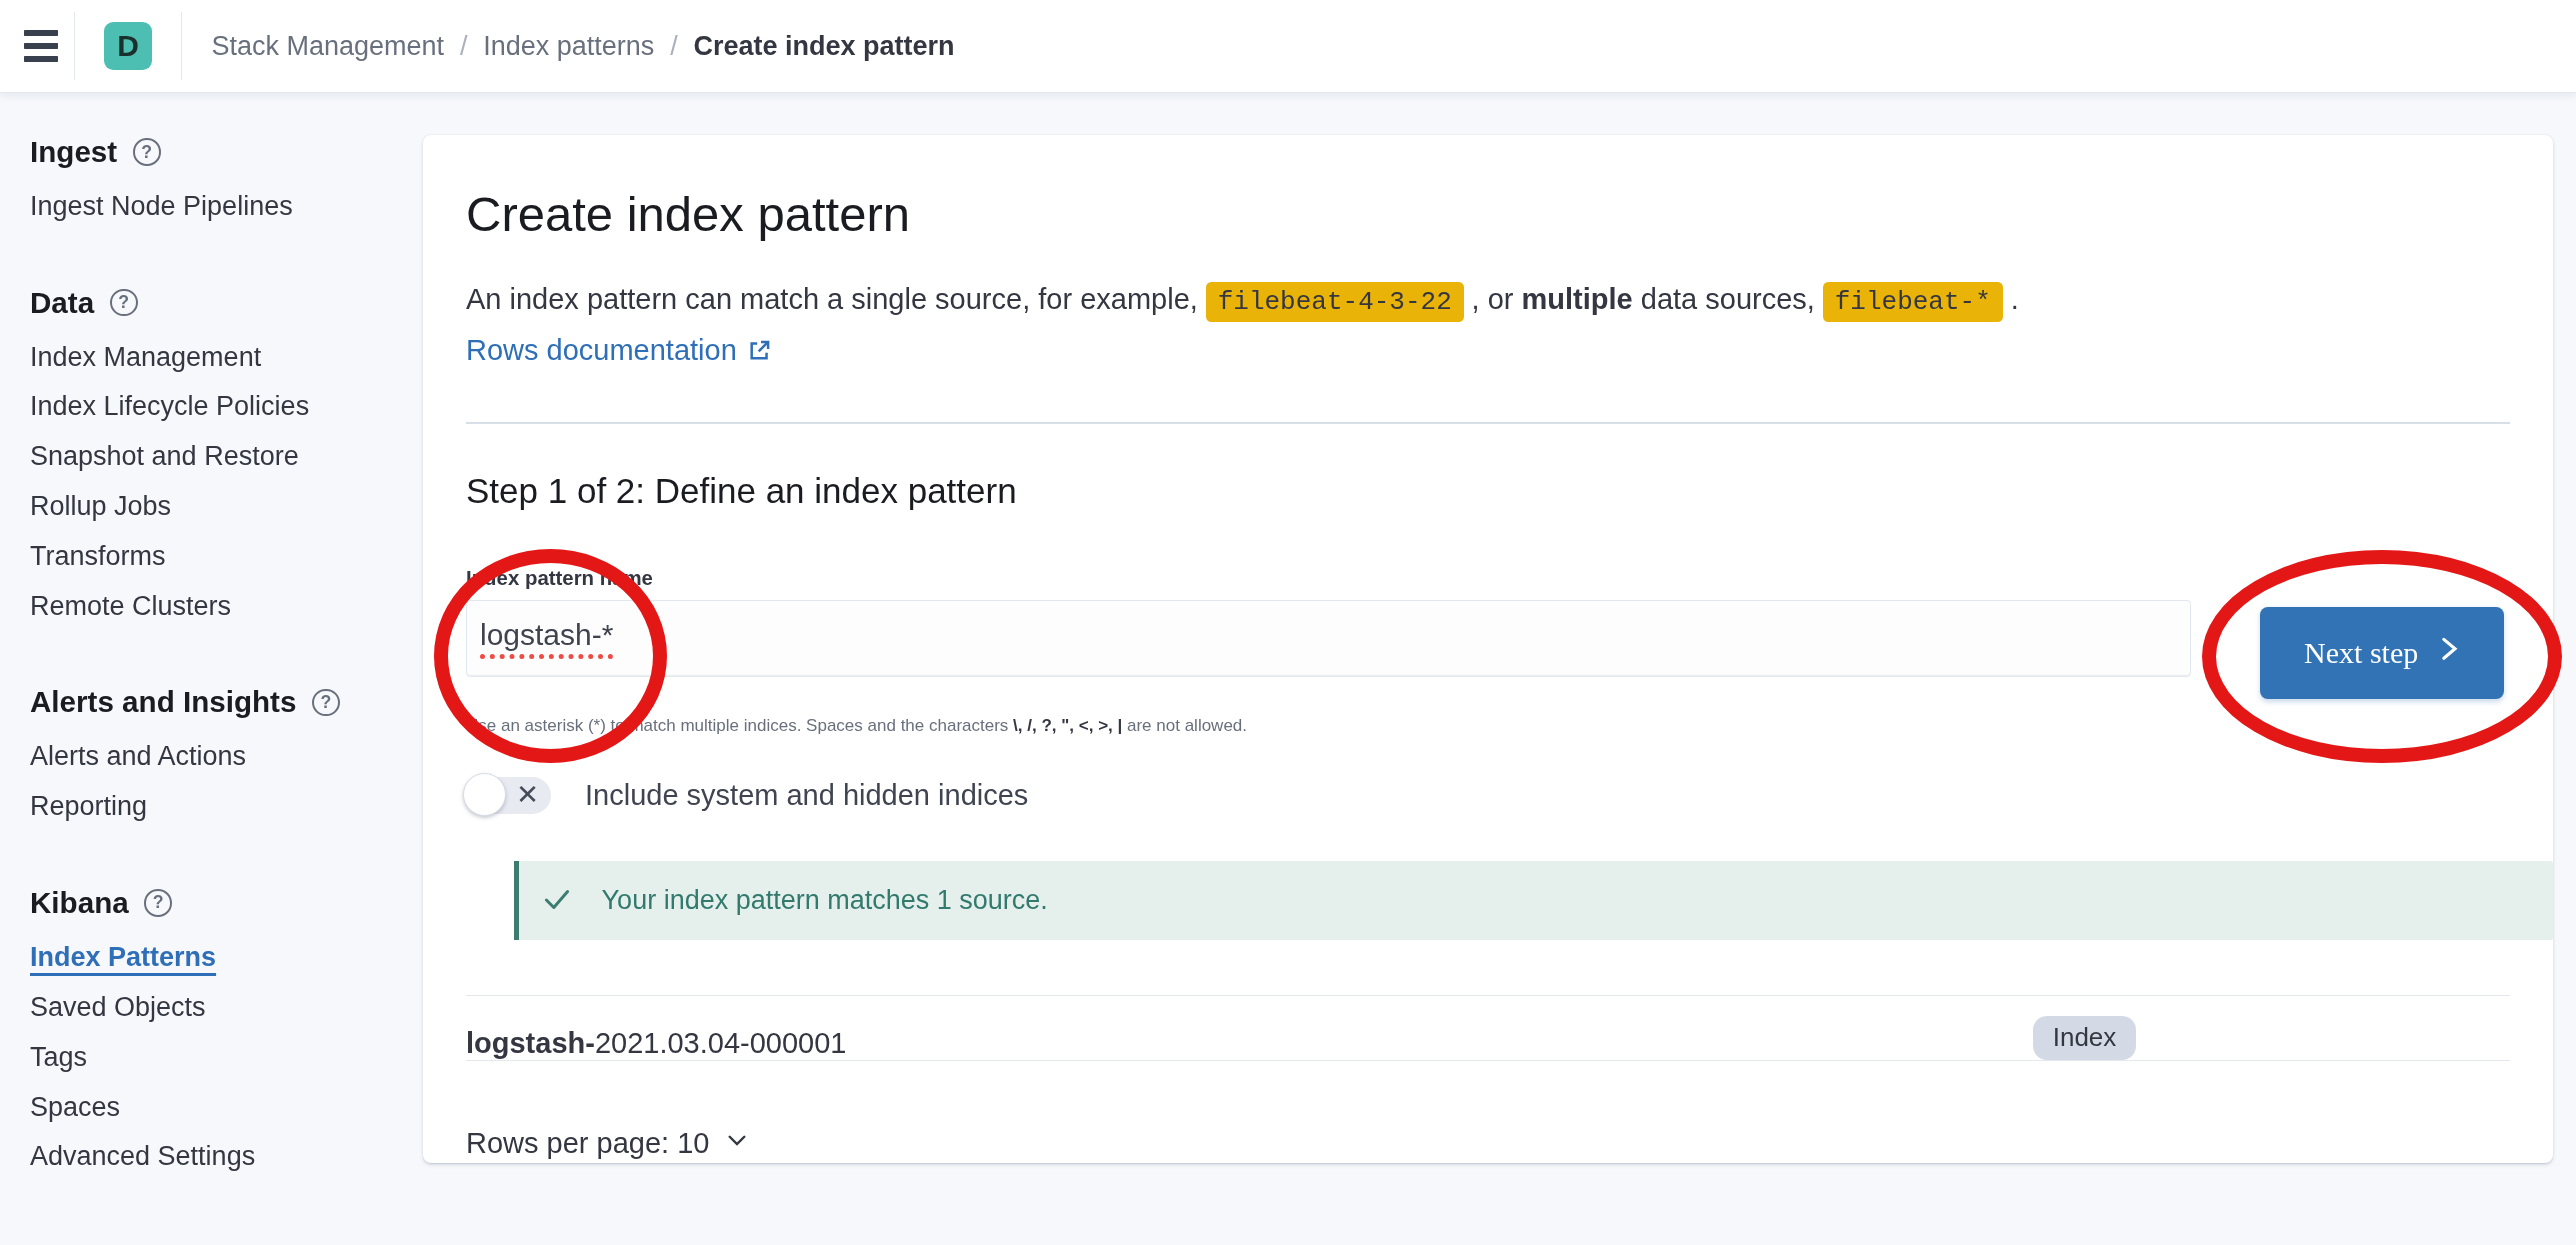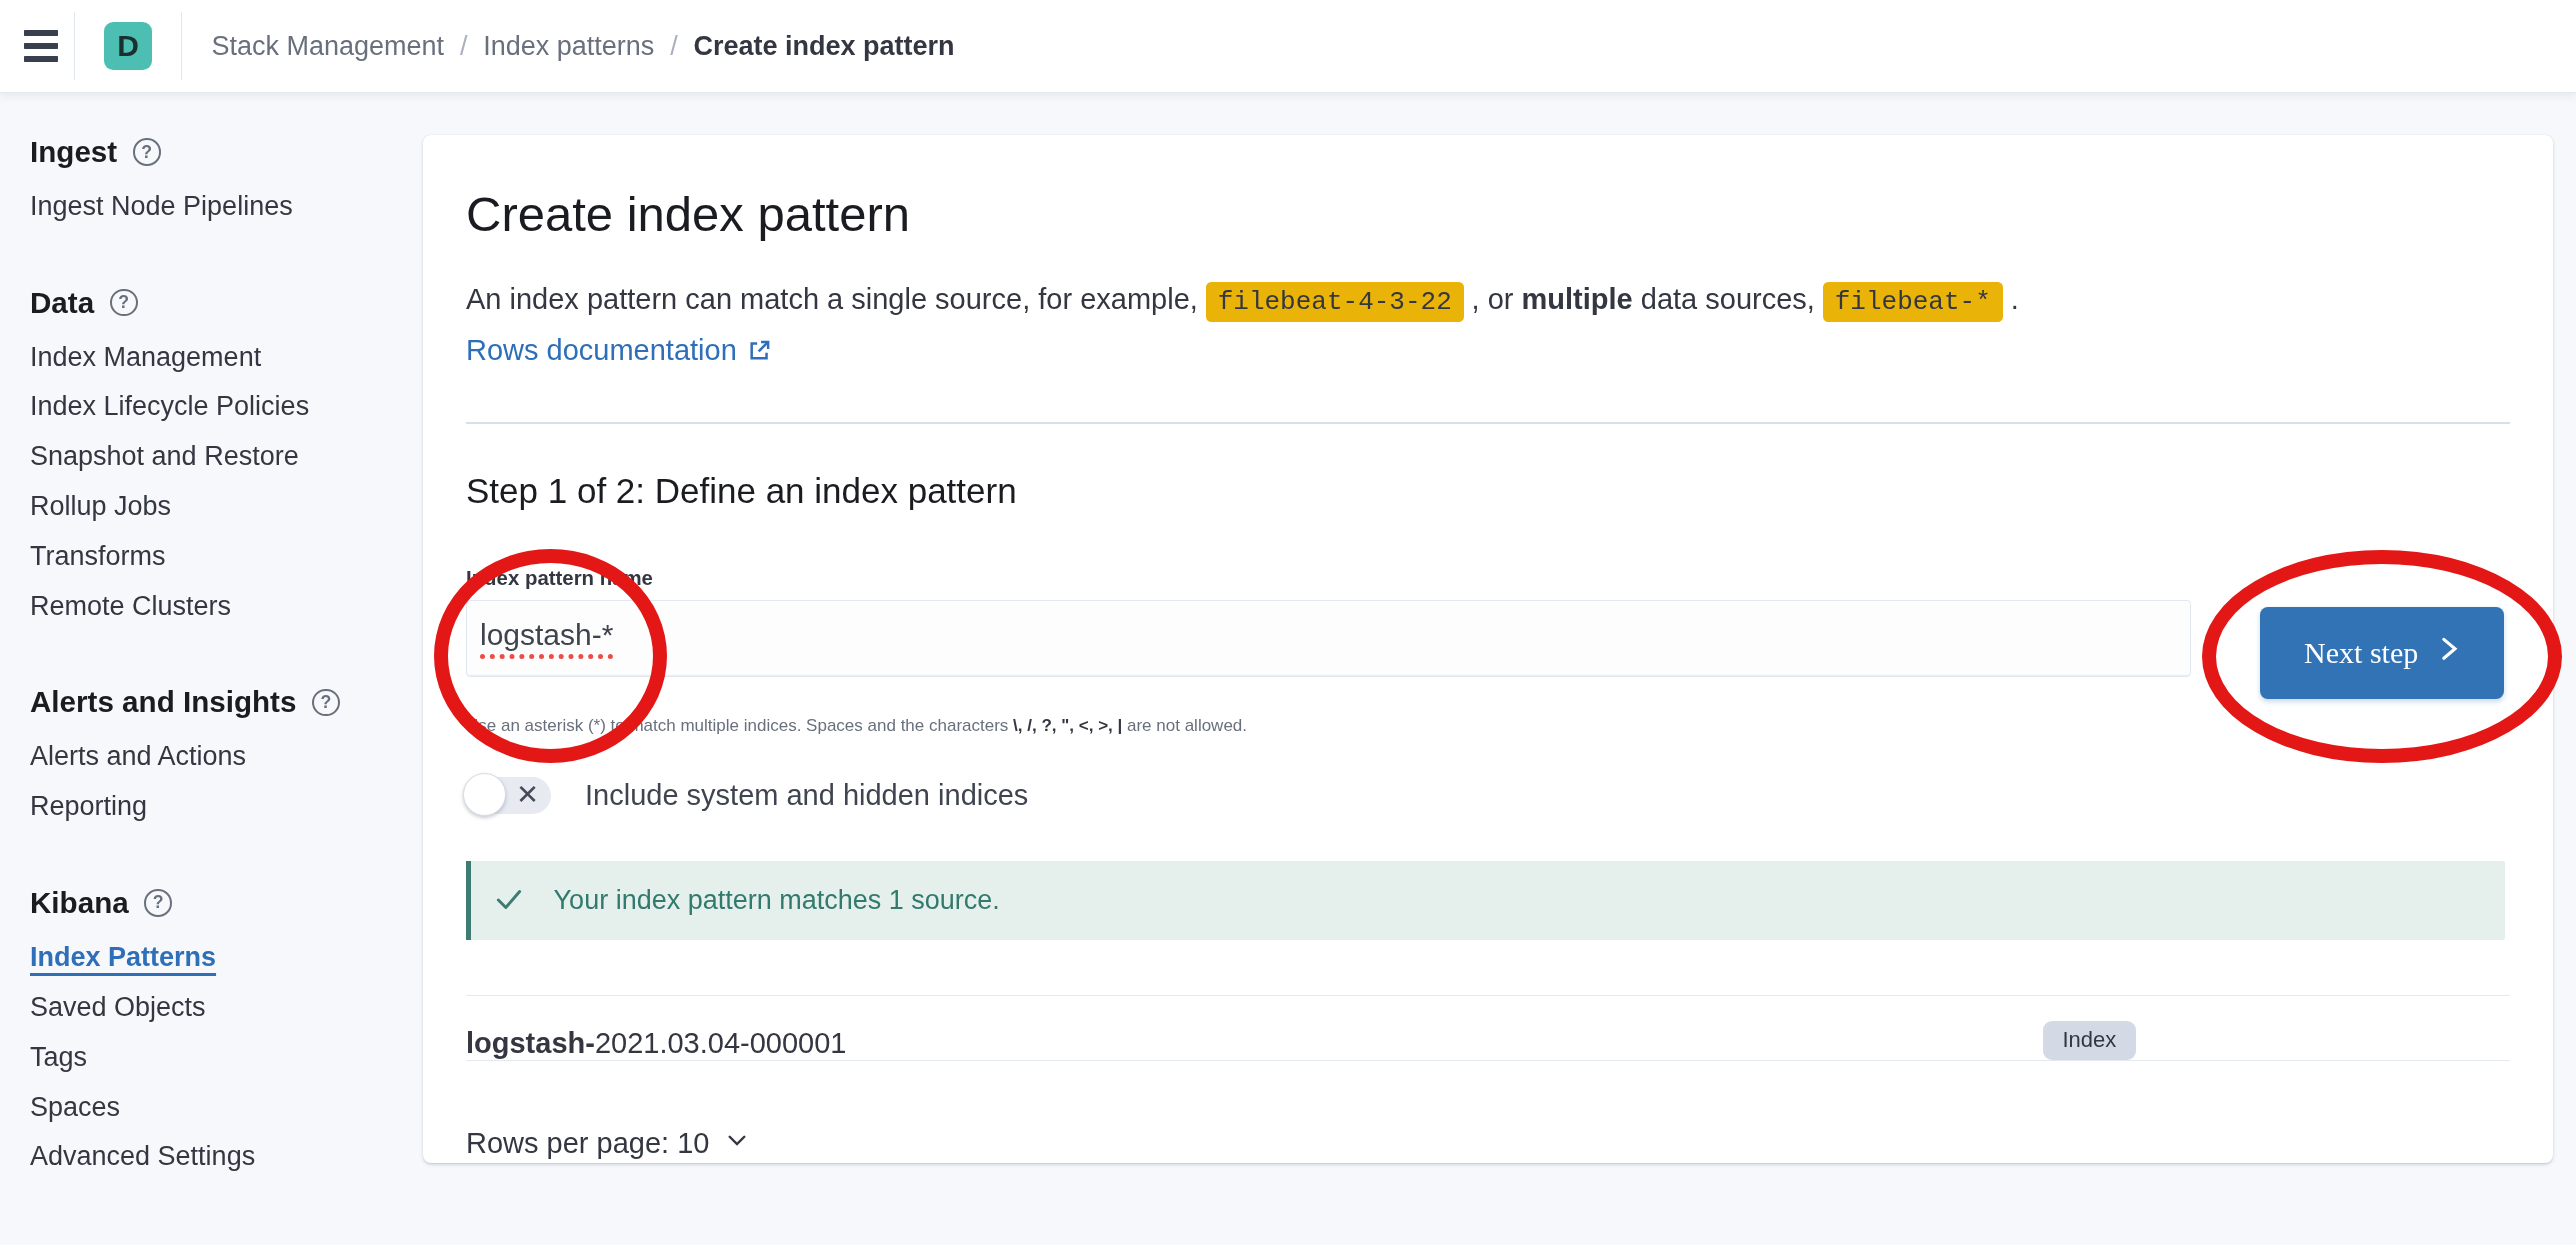--- a/index.html
+++ b/index.html
@@ -99,32 +99,32 @@
   .switch .knob {
     position:absolute; left:-2.6px; top:-3.3px; width:43px; height:43px; border-radius:50%;
     background:#ffffff; border:1.3px solid #d5dae4;
     box-shadow:0 2px 3.9px rgba(100,110,130,0.35);
   }
   .toggle-label { margin-left:34px; font-size:29px; color:#3f4450; }
 
   .callout {
     margin-top:47px; width:2039px; min-height:79px; background:#e5efec;
     border-left:5.3px solid #3d7c71; border-radius:0 2.6px 2.6px 0;
-    display:flex; align-items:center; padding:0 26px 0 21px;
+    display:flex; align-items:center; padding:0 26px 0 21px;margin-left:48px;
   }
   .callout svg { flex:0 0 auto; }
   .callout-text { margin-left:27.6px; font-size:27px; color:#327a6e; }
 
   .rowrule { margin-top:55px; height:1.3px; background:#e4e8ef; width:100%; }
   .result-row { height:64px; display:flex; align-items:flex-end; width:100%; }
   .result-name { font-size:29px; color:#343741; flex:1 1 auto; }
   .result-name b { font-weight:700; }
   .index-badge {
-    background:#d4dae5; border-radius:9px; padding:6.6px 19.7px;
-    font-size:22px; font-weight:500; color:#343741; margin-right:374px;
+    background:#d4dae5; border-radius:14px; padding:6.6px 19.7px;
+    font-size:26px; font-weight:500; color:#343741; margin-right:374px;
   }
 
   .pagination { margin-top:66px; display:flex; align-items:center; gap:14.4px;
     font-size:29px; color:#343741; cursor:pointer; width:max-content; }
 
   
   .red-ellipse { position:absolute; border:14.4px solid #e41717; border-radius:50%;
     z-index:9; pointer-events:none; }
   .red-ellipse.input-circle { left:434px; top:549px; width:233px; height:214px; }
   .red-ellipse.button-circle { left:2202px; top:550px; width:360px; height:213px; }

